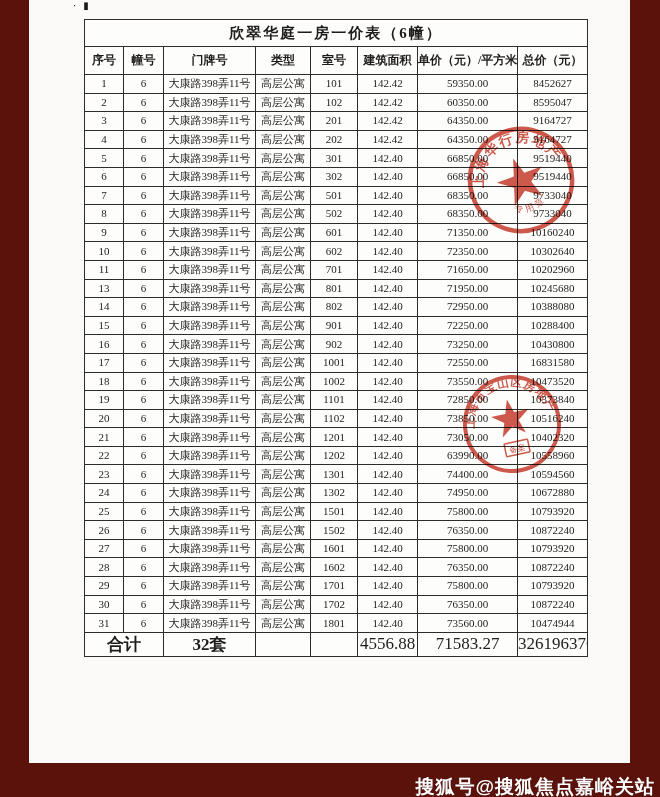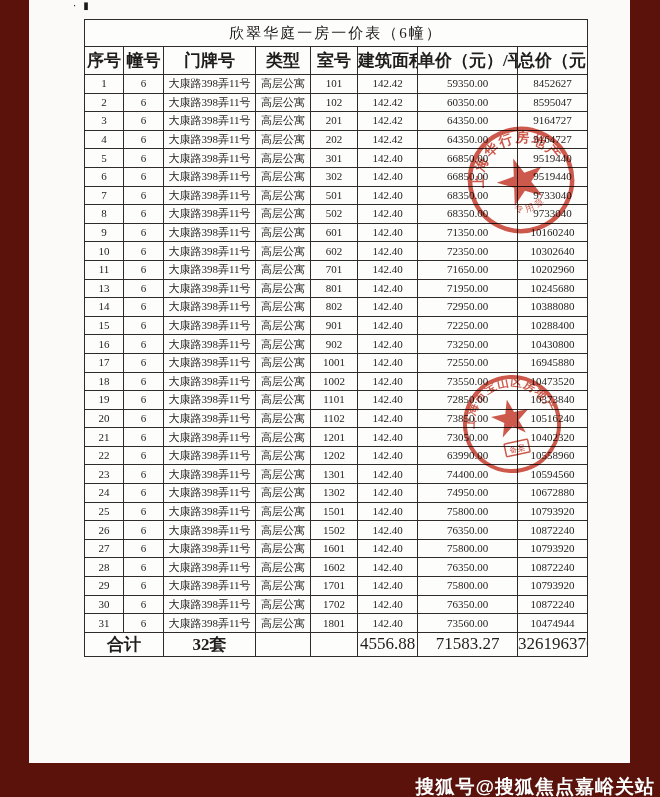--- a/index.html
+++ b/index.html
@@ -24,24 +24,24 @@
     border-collapse:collapse; table-layout:fixed;
     background:#fdfdfc;
   }
   .price-table th, .price-table td {
     border:1px solid #2e2b28;
     text-align:center; vertical-align:middle;
     padding:0; color:#1f1d1b;
     overflow:hidden; white-space:nowrap;
   }
   .price-table tr.title-row th {
-    height:26px; font-size:15px; font-weight:normal; letter-spacing:2px;
+    height:26px; font-size:15px; font-weight:bold; letter-spacing:2px;
   }
   .price-table tr.header-row th {
-    height:27px; font-size:17px; font-weight:bold;text-align:center;
+    height:27px; font-size:12px; font-weight:bold;text-align:center;
   }
   .price-table tbody tr { height:18.6px; }
   .price-table tbody td { font-size:11px; line-height:1; }
   .price-table tr.total-row td { height:20px; font-size:17px; }
   .price-table tr.total-row td.b { font-weight:bold; }
   .stamp {
     position:absolute;
     mix-blend-mode:multiply;
     opacity:0.82;
     pointer-events:none;
@@ -245,21 +245,21 @@
         <td>10430800</td>
       </tr>
       <tr>
         <td>17</td>
         <td>6</td>
         <td>大康路398弄11号</td>
         <td>高层公寓</td>
         <td>1001</td>
         <td>142.40</td>
         <td>72550.00</td>
-        <td>16945880</td>
+        <td>16831580</td>
       </tr>
       <tr>
         <td>18</td>
         <td>6</td>
         <td>大康路398弄11号</td>
         <td>高层公寓</td>
         <td>1002</td>
         <td>142.40</td>
         <td>73550.00</td>
         <td>10473520</td>

